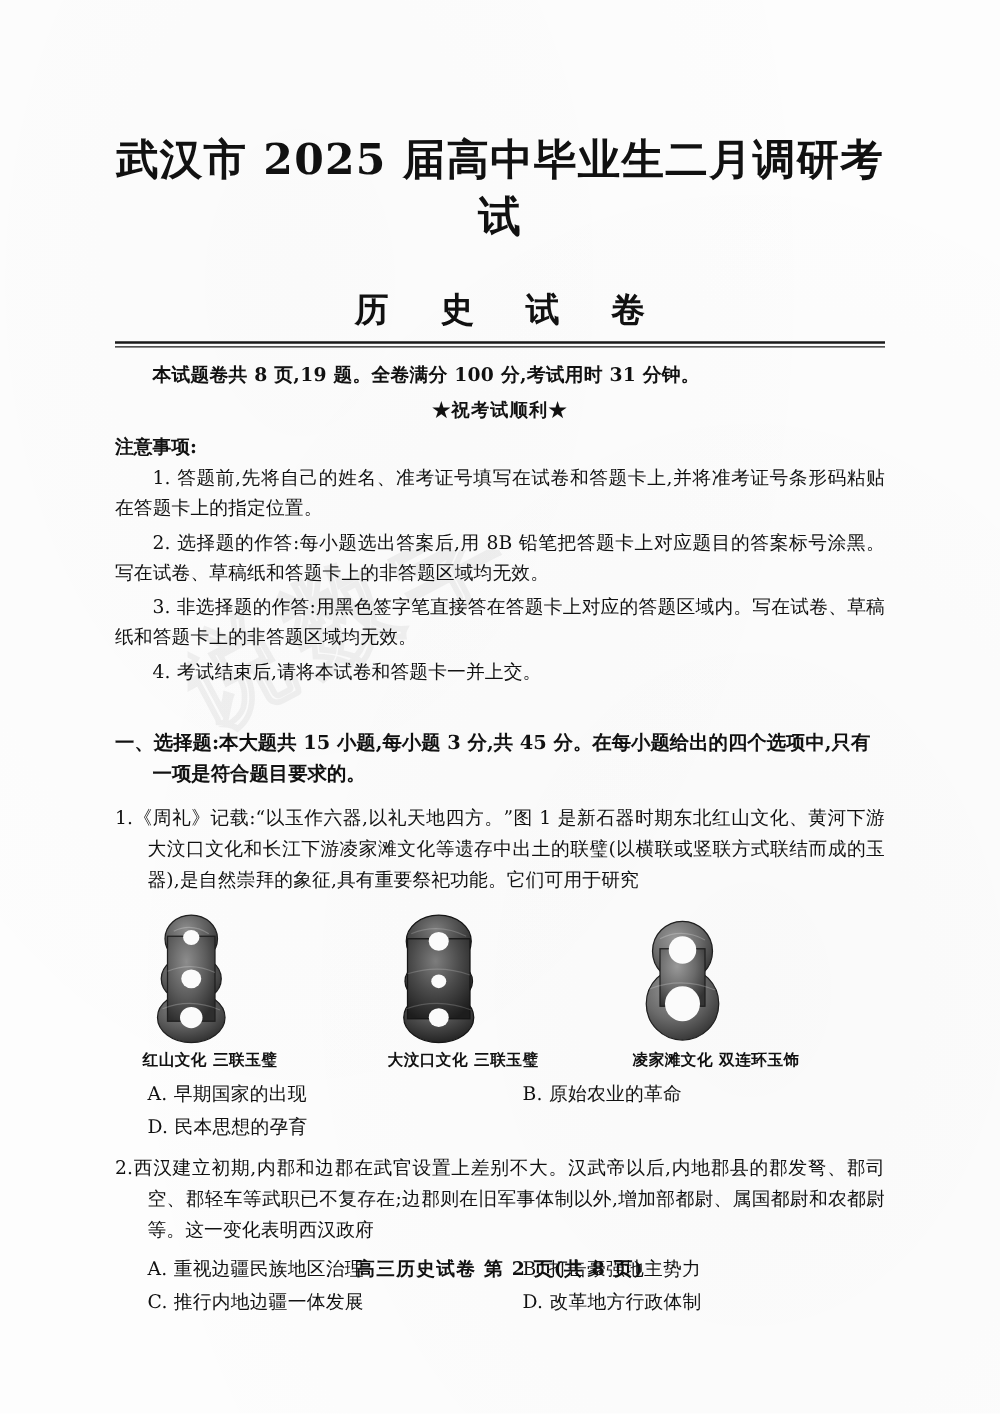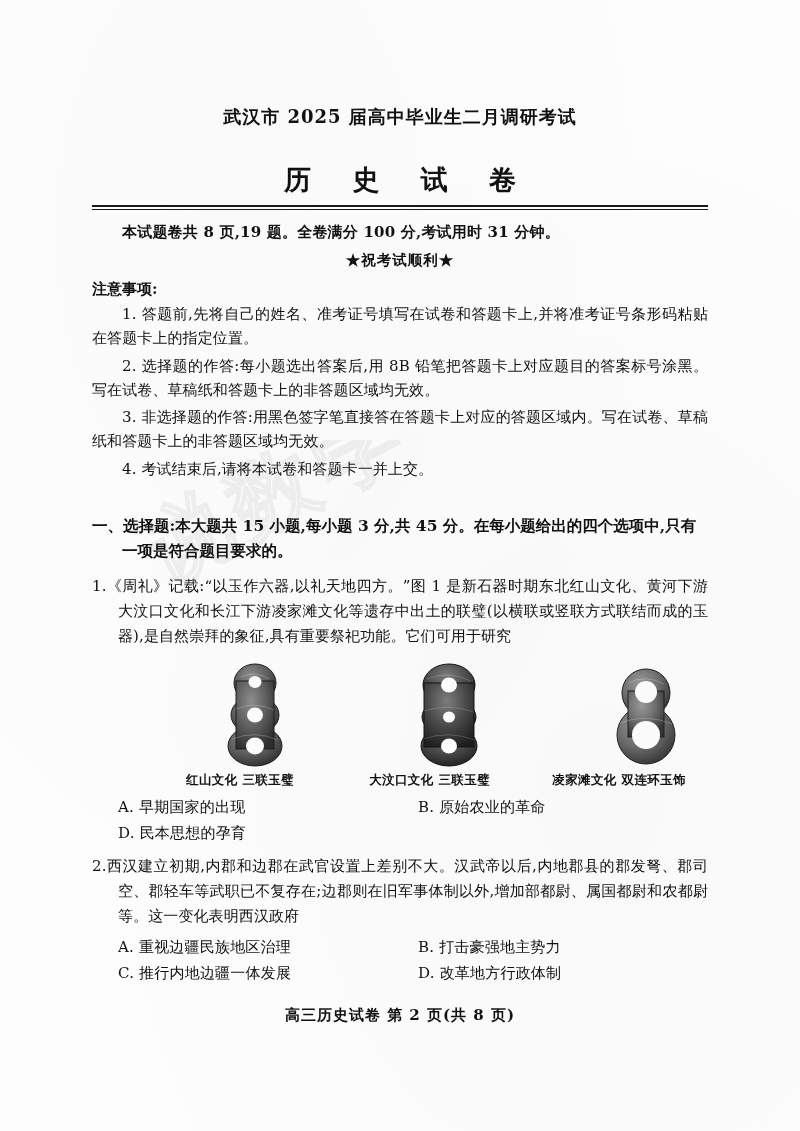--- a/index.html
+++ b/index.html
@@ -32,21 +32,21 @@
   .content {
     position: absolute;
     left: 92px;
     top: 0;
     width: 616px;
   }
 
   
   .doc-title {
     text-align: center;
-    font-size: 18px;
+    font-size: 34px;
     font-weight: bold;
     letter-spacing: 1px;
     margin-top: 105px;
     font-family: "DejaVu Serif", "Liberation Serif", serif;
   }
   .subject-title {
     text-align: center;
     font-size: 27px;
     font-weight: bold;
     letter-spacing: 16px;
@@ -142,21 +142,21 @@
   .figure-row {
     display: flex;
     justify-content: space-around;
     align-items: flex-end;
     margin-top: 14px;
     padding: 0 14px;
   }
   .figure-item {
     display: flex;
     flex-direction: column;
-    align-items: flex-end;
+    align-items: flex-start;
     width: 180px;
   }
   .jade-img { display: block; }
   .fig-caption {
     font-size: 12.5px;
     font-weight: bold;
     margin-top: 5px;
     letter-spacing: 0.4px;
     white-space: nowrap;
   }

